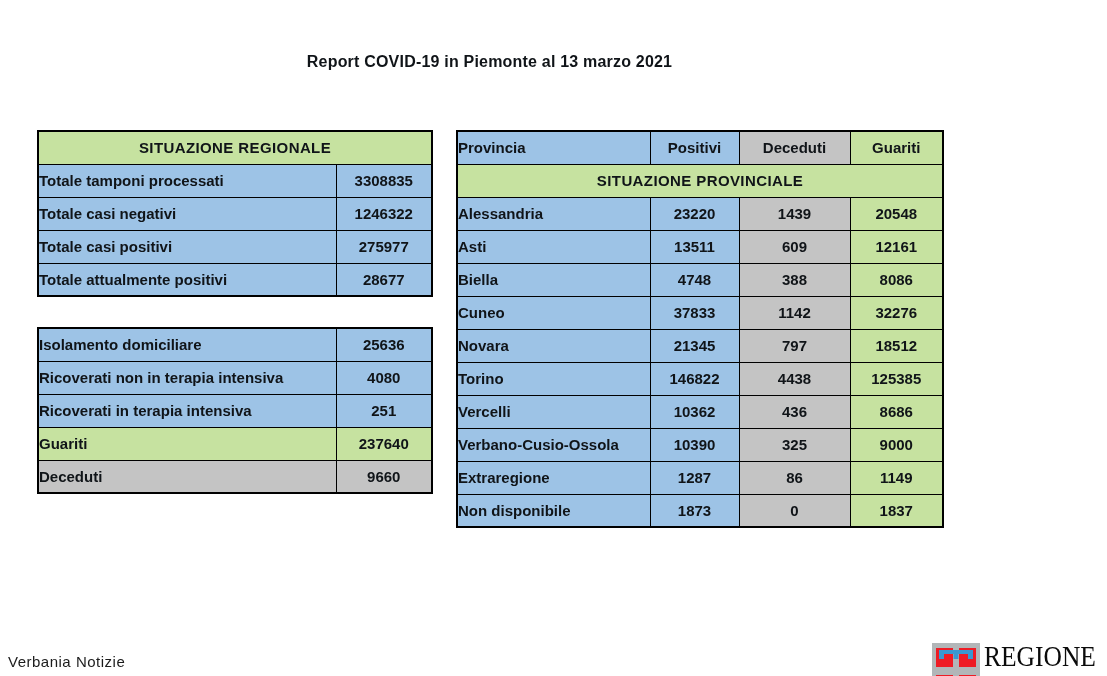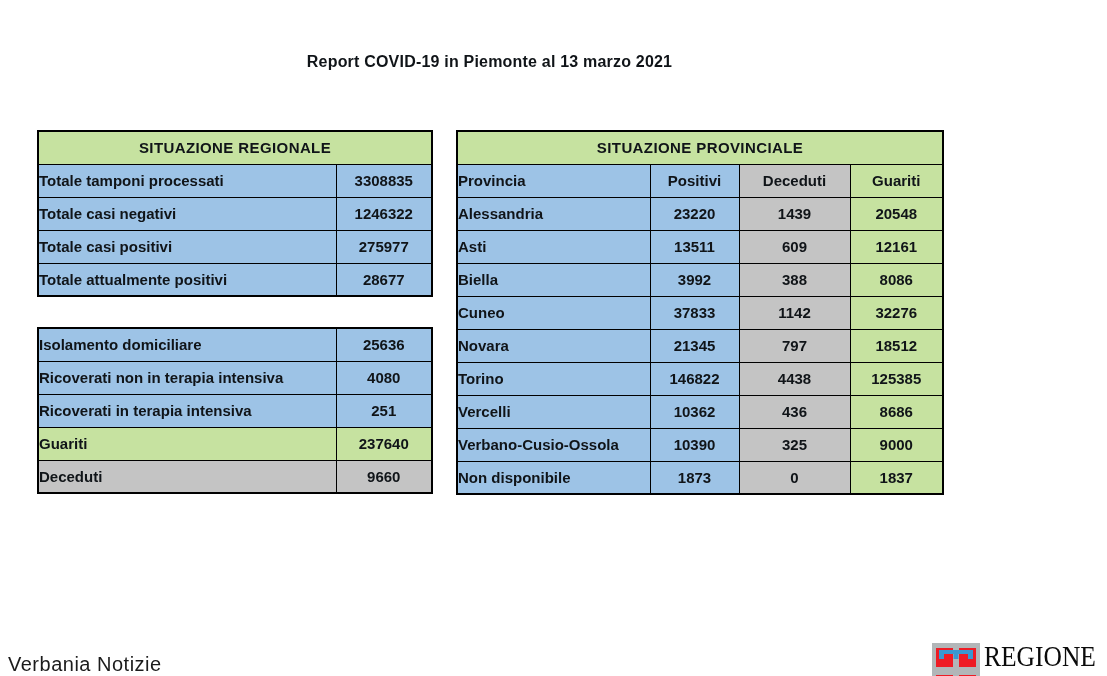--- a/index.html
+++ b/index.html
@@ -29,21 +29,21 @@
   .num   { text-align:center; font-size:16px; }
   .rg    { font-weight:normal; }
   .c-blue  { background:var(--blue); }
   .c-green { background:var(--green);margin-top:20px; }
   .c-gray  { background:var(--gray); }
   #tbl-regional   { left:37px;  top:130px; width:394px; }
   #tbl-status     { left:37px;  top:327px; width:394px; }
   #tbl-provincial { left:456px; top:130px; width:486px; }
   .credit {
     position:absolute; left:8px; top:653px;
-    font-size:20px; font-weight:normal; color:#1c1c1c; letter-spacing:.5px;
+    font-size:15px; font-weight:normal; color:#1c1c1c; letter-spacing:.5px;
   }
   .logo { position:absolute; left:932px; top:617px; width:158px; height:59px;margin-top:26px; }
   .logo svg { position:absolute; left:0; top:0; }
   .logo-text {
     position:absolute; left:52px; top:-3px;
     font-family:"Liberation Serif", serif; font-size:30px; line-height:32px;
     color:#0b0b0b; transform:scaleX(.85); transform-origin:left top;
     white-space:nowrap;
   }
 </style>
@@ -111,43 +111,43 @@
 
 <table class="tbl" id="tbl-provincial">
   <colgroup>
       <col style="width:193px">
       <col style="width:89px">
       <col style="width:111px">
       <col style="width:93px">
     </colgroup>
   <tbody>
       <tr>
-    <th colspan="4" class="hdr c-green">SITUAZIONE PROVINCIALE</th>
-  </tr>
-  <tr>
     <td class="lbl c-blue">Provincia</td>
     <td class="num c-blue" style="font-size:15px">Positivi</td>
     <td class="num c-gray" style="font-size:15px">Deceduti</td>
     <td class="num c-green" style="font-size:15px">Guariti</td>
   </tr>
   <tr>
+    <th colspan="4" class="hdr c-green">SITUAZIONE PROVINCIALE</th>
+  </tr>
+  <tr>
     <td class="lbl c-blue">Alessandria</td>
     <td class="num rg c-blue">23220</td>
     <td class="num rg c-gray">1439</td>
     <td class="num rg c-green">20548</td>
   </tr>
   <tr>
     <td class="lbl c-blue">Asti</td>
     <td class="num rg c-blue">13511</td>
     <td class="num rg c-gray">609</td>
     <td class="num rg c-green">12161</td>
   </tr>
   <tr>
     <td class="lbl c-blue">Biella</td>
-    <td class="num rg c-blue">3992</td>
+    <td class="num rg c-blue">4748</td>
     <td class="num rg c-gray">388</td>
     <td class="num rg c-green">8086</td>
   </tr>
   <tr>
     <td class="lbl c-blue">Cuneo</td>
     <td class="num rg c-blue">37833</td>
     <td class="num rg c-gray">1142</td>
     <td class="num rg c-green">32276</td>
   </tr>
   <tr>
@@ -166,20 +166,26 @@
     <td class="lbl c-blue">Vercelli</td>
     <td class="num rg c-blue">10362</td>
     <td class="num rg c-gray">436</td>
     <td class="num rg c-green">8686</td>
   </tr>
   <tr>
     <td class="lbl c-blue">Verbano-Cusio-Ossola</td>
     <td class="num rg c-blue">10390</td>
     <td class="num rg c-gray">325</td>
     <td class="num rg c-green">9000</td>
+  </tr>
+  <tr>
+    <td class="lbl c-blue">Extraregione</td>
+    <td class="num rg c-blue">1287</td>
+    <td class="num rg c-gray">86</td>
+    <td class="num rg c-green">1149</td>
   </tr>
   <tr>
     <td class="lbl c-blue">Non disponibile</td>
     <td class="num rg c-blue">1873</td>
     <td class="num rg c-gray">0</td>
     <td class="num rg c-green">1837</td>
   </tr>
 </tbody>
   </table>
 

